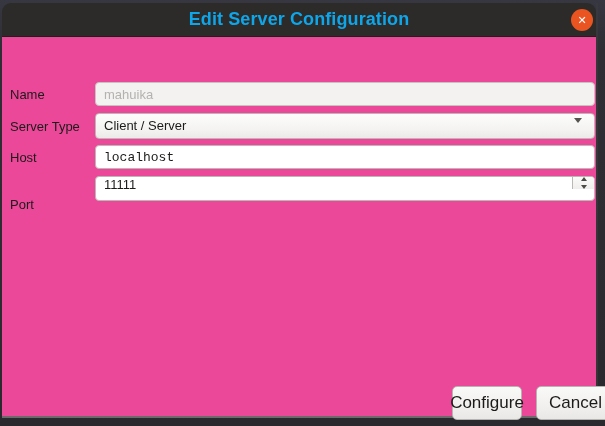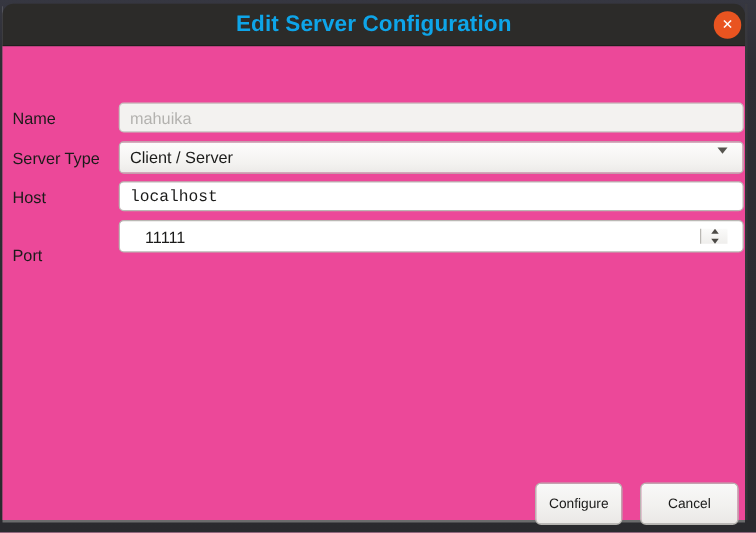--- a/index.html
+++ b/index.html
@@ -109,22 +109,22 @@
     width: 0; height: 0;
     border-left: 4px solid transparent;
     border-right: 4px solid transparent;
     border-top: 5px solid #56544f;
     margin-right: 4px;
   }
   .spinbox {
     position: absolute;
     background: #ffffff;
     display: flex;
-    align-items: center;
-    padding: 12px;
+    align-items: flex-start;
+    padding: 0;
     overflow: hidden;
   }
   .spinbox input {
     flex: 1;
     border: none;
     outline: none;
     background: transparent;
     padding: 0 8px;
     font-size: 13px;
     color: #1b1b1a;
@@ -153,27 +153,28 @@
     border-top: 4px solid #4c4a46;
   }
   .push-btn {
     position: absolute;
     box-sizing: border-box;
     height: 24px;
     border: 1px solid #b7b5b1;
     border-radius: 5px;
     background: linear-gradient(180deg, #f9f9f8 0%, #f1f0ee 60%, #eae8e6 100%);
     color: #1b1b1a;
-    font-size: 11px;
+    font-size: 17px;
     font-family: "Liberation Sans", "DejaVu Sans", sans-serif;
     display: flex;
     align-items: center;
     justify-content: center;
     cursor: default;
     padding: 16px;
+    margin-left: 24px;
   }
 </style>
 </head>
 <body>
 
 <div class="window">
 
   <div class="titlebar">
     <span class="title">Edit Server Configuration</span>
     <div class="close-btn">

